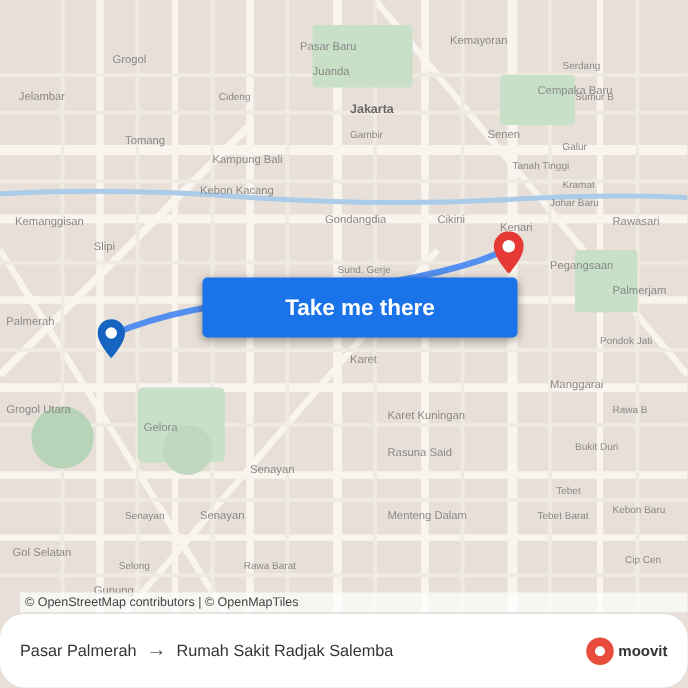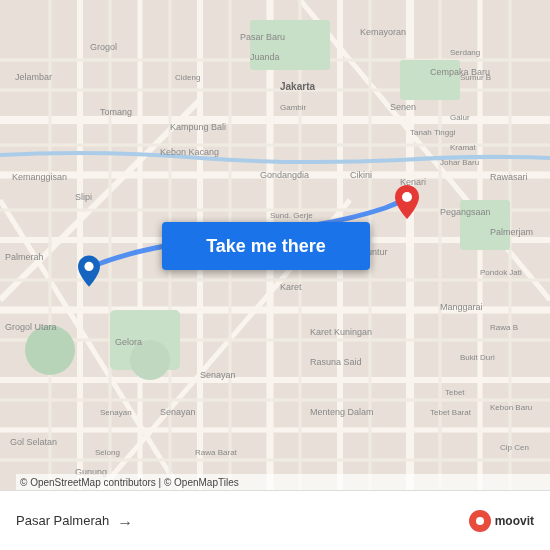--- a/index.html
+++ b/index.html
@@ -24,21 +24,21 @@
       position: absolute;
       top: 0; left: 0;
       width: 100%; height: 100%;
     }
 
     
     #take-me-there-btn {
       position: absolute;
       top: 222px;
       left: 162px;
-      width: 208px;
+      width: 252px;
       height: 48px;
       background: #1a73e8;
       color: white;
       font-size: 18px;
       font-weight: bold;
       border: none;
       border-radius: 4px;
       cursor: pointer;
       display: flex;
       align-items: center;
@@ -93,20 +93,21 @@
       width: 550px;
       height: 60px;
       background: white;
       display: flex;
       align-items: center;
       justify-content: space-between;
       padding: 0 16px;
       border-top: 1px solid #ddd;
       position: relative;
       z-index: 20;
+      border-radius: 20px;
     }
 
     .route-label {
       font-size: 13px;
       color: #333;
       font-weight: 500;
     }
 
     .route-arrow {
       color: #555;
@@ -277,20 +278,21 @@
   <div id="attribution">
     <span>© OpenStreetMap contributors | © OpenMapTiles</span>
   </div>
 
 </div>
 
 <div id="bottom-bar">
   <div style="display:flex; align-items:center; flex:1;">
     <span class="route-label">Pasar Palmerah</span>
     <span class="route-arrow">→</span>
+    <span class="route-label">Rumah Sakit Radjak Salemba</span>
   </div>
   <div id="moovit-logo">
     <div class="moovit-dot">
       <div class="moovit-dot-inner"></div>
     </div>
     <span class="moovit-text">moovit</span>
   </div>
 </div>
 
 </body></html>

